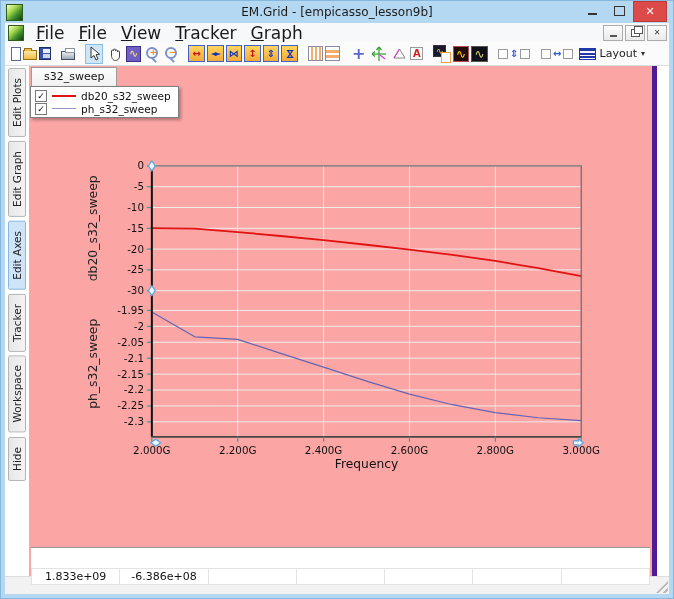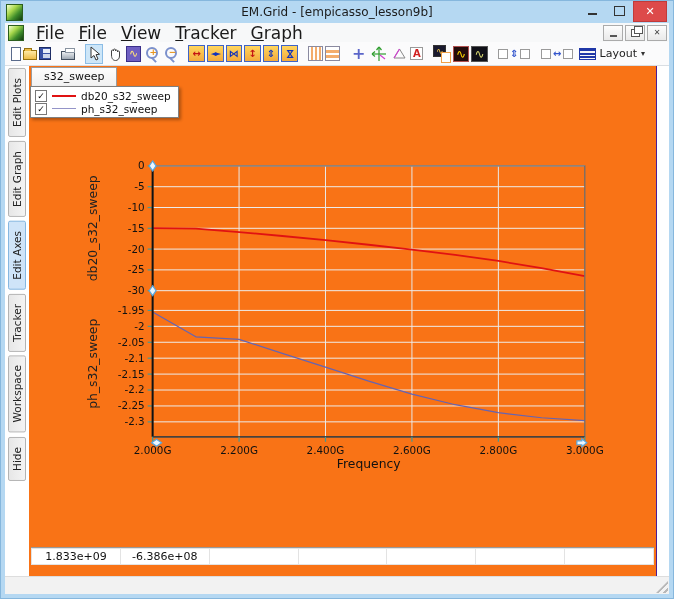--- a/index.html
+++ b/index.html
@@ -64,35 +64,35 @@
   .boxv::before,.boxv::after,.boxh::before,.boxh::after{content:"";width:8px;height:8px;border:1px solid #9a9a9a;background:#fff;}
   .boxv .g,.boxh .g{color:#3355cc;font-size:10px;font-weight:bold;}
   .layout-btn{margin-left:10px;display:inline-flex;align-items:center;gap:4px;font-size:11px;color:#222;padding:2px 4px;}
   .layout-icon{width:15px;height:10px;background:repeating-linear-gradient(#2038a8 0 2px,#f6f6f6 2px 3.5px);border:1px solid #2038a8;}
   .layout-btn .dd{font-size:8px;color:#333;}
   
   .main{position:absolute;top:65px;left:4px;right:4px;bottom:21px;background:#fff;}
   .sidebar{position:absolute;left:0;top:2px;bottom:0;width:24px;display:flex;flex-direction:column;align-items:center;gap:4px;}
   .vtab{writing-mode:vertical-rl;transform:rotate(180deg);font-size:10.5px;color:#222;background:linear-gradient(90deg,#f4f4f4,#e7e7e7);border:1px solid #b3b3b3;border-radius:2px;padding:9px 2px;cursor:default;}
   .vtab.sel{background:#cfe4f8;border-color:#86b7e0;}
-  .doc{position:absolute;left:24px;top:0;right:12px;bottom:0;border-right:1px solid #4c1d95;background:#f97316;}
+  .doc{position:absolute;left:24px;top:0;right:12px;bottom:0;border-right:5px solid #4c1d95;background:#fca5a5;}
   .doc-tab{position:absolute;left:2px;top:1px;height:18px;line-height:18px;padding:0 12px;font-size:11px;color:#111;background:linear-gradient(#fdfdfd,#f1f1f1);border:1px solid #9c9c9c;border-bottom:none;z-index:3;}
   
   .legend{position:absolute;left:1px;top:20px;background:#fff;border:1px solid #808080;box-shadow:2px 2px 3px rgba(0,0,0,0.3);padding:2px 7px 2px 4px;z-index:4;}
   .leg-row{display:flex;align-items:center;gap:5px;height:13px;}
   .cb{width:10px;height:10px;border:1px solid #777;background:#fff;font-size:9px;line-height:10px;text-align:center;color:#111;}
   .ls{width:24px;}
   .leg-label{font-size:10.5px;color:#111;}
   svg#chart{position:absolute;left:0;top:0;width:100%;height:100%;}
   svg text{font-family:"DejaVu Sans","Liberation Sans",sans-serif;}
   
   .cursor-table{position:absolute;left:2px;right:2px;top:481px;border-top:1px solid #9a9a9a;background:#fff;z-index:3;}
   .cthead{display:flex;}
   .cthead span{flex:1;text-align:center;font-size:10.5px;font-weight:bold;color:#111;padding:1px 0;}
-  .ctrow{display:flex;}
+  .ctrow{display:flex;margin-top:20px;}
   .ctrow span{flex:1;height:15px;line-height:15px;border:1px solid #e3e3e3;border-left:none;text-align:center;font-size:11px;color:#111;}
   .ctrow span:first-child{border-left:1px solid #e3e3e3;}
   
   .statusbar{position:absolute;left:4px;right:4px;bottom:4px;height:17px;background:#f2f2f2;border-top:1px solid #dddddd;}
   .grip{position:absolute;right:1px;bottom:1px;width:12px;height:12px;background:repeating-linear-gradient(135deg,transparent 0 3px,#b8b8b8 3px 5px);clip-path:polygon(100% 0,100% 100%,0 100%);}
 </style>
 </head>
 <body>
 
 <div class="window">

